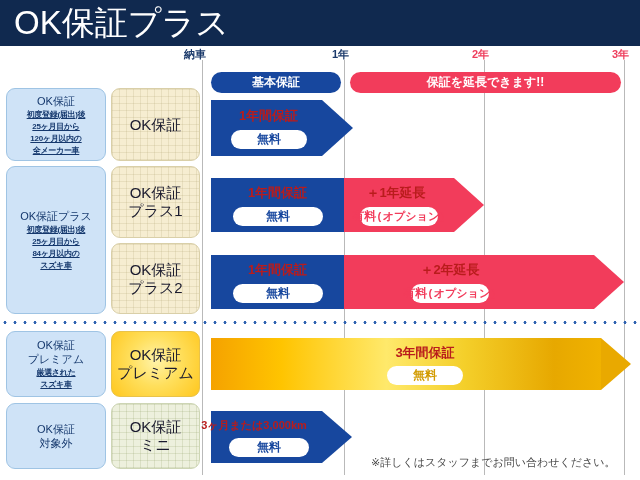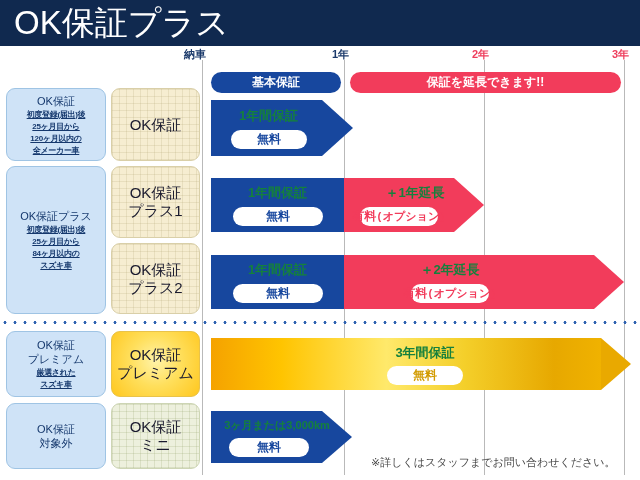--- a/index.html
+++ b/index.html
@@ -95,21 +95,21 @@
   .arrowrow{position:absolute;}
   .seg{position:absolute;top:0;height:100%;box-sizing:border-box;}
   .seg.navy{background:#17479e;}
   .seg.pink{background:#f23c5b;}
   .head{
     position:absolute;top:50%;width:0;height:0;
     border-top:0 solid transparent;border-bottom:0 solid transparent;
   }
 
   .barlabel{
-    position:absolute;text-align:center;color:#15803d;
+    position:absolute;text-align:center;color:#b91c1c;
     font-size:13px;font-weight:bold;white-space:nowrap;line-height:15px;
   }
   .barlabel.small{font-size:11px;}
   .chip{
     position:absolute;border-radius:999px;background:#ffffff;
     display:flex;align-items:center;justify-content:center;
     font-size:12px;font-weight:bold;white-space:nowrap;box-sizing:border-box;
   }
   .chip.navy-t{color:#17479e;}
   .chip.pink-t{color:#f23c5b;}
@@ -218,21 +218,21 @@
 
   <div class="arrowrow" style="left:211px;top:178px;width:280px;height:54px;">
     <div class="seg navy" style="left:0;width:133px;"></div>
     <div class="seg pink" style="left:133px;width:110px;"></div>
     <div class="head" style="left:243px;margin-top:-27px;border-top:27px solid transparent;border-bottom:27px solid transparent;border-left:30px solid #f23c5b;"></div>
   </div>
   <div class="barlabel" style="left:211px;top:185px;width:133px;">1年間保証</div>
   <div class="chip navy-t" style="left:233px;top:207px;width:90px;height:19px;">
     <span>無料</span>
   </div>
-  <div class="barlabel" style="left:360px;top:185px;width:110px;">＋1年延長</div>
+  <div class="barlabel" style="left:341px;top:185px;width:110px;">＋1年延長</div>
   <div class="chip pink-t" style="left:360px;top:207px;width:78px;height:19px;">
     <span>有料</span>
       <span class="opt">(オプション)</span>
   </div>
 
   <div class="arrowrow" style="left:211px;top:255px;width:420px;height:54px;">
     <div class="seg navy" style="left:0;width:133px;"></div>
     <div class="seg pink" style="left:133px;width:250px;"></div>
     <div class="head" style="left:383px;margin-top:-27px;border-top:27px solid transparent;border-bottom:27px solid transparent;border-left:30px solid #f23c5b;"></div>
   </div>
@@ -252,20 +252,20 @@
   <div class="goldhead" style="left:601px;top:338px;border-top:26px solid transparent;border-bottom:26px solid transparent;border-left:30px solid #e9a900;"></div>
   <div class="barlabel" style="left:370px;top:345px;width:110px;text-align:center;">3年間保証</div>
   <div class="chip gold-t" style="left:387px;top:366px;width:76px;height:19px;">
     <span>無料</span>
   </div>
 
   <div class="arrowrow" style="left:211px;top:411px;width:150px;height:52px;">
     <div class="seg navy" style="left:0;width:111px;"></div>
     <div class="head" style="left:111px;margin-top:-26px;border-top:26px solid transparent;border-bottom:26px solid transparent;border-left:30px solid #17479e;"></div>
   </div>
-  <div class="barlabel small" style="left:218px;top:418px;width:118px;">3ヶ月または3,000km</div>
+  <div class="barlabel small" style="left:195px;top:418px;width:118px;">3ヶ月または3,000km</div>
   <div class="chip navy-t" style="left:229px;top:438px;width:80px;height:19px;">
     <span>無料</span>
   </div>
 
   <div class="footnote" style="left:371px;top:455px;">※詳しくはスタッフまでお問い合わせください。</div>
 
 </div>
 
 </body></html>

